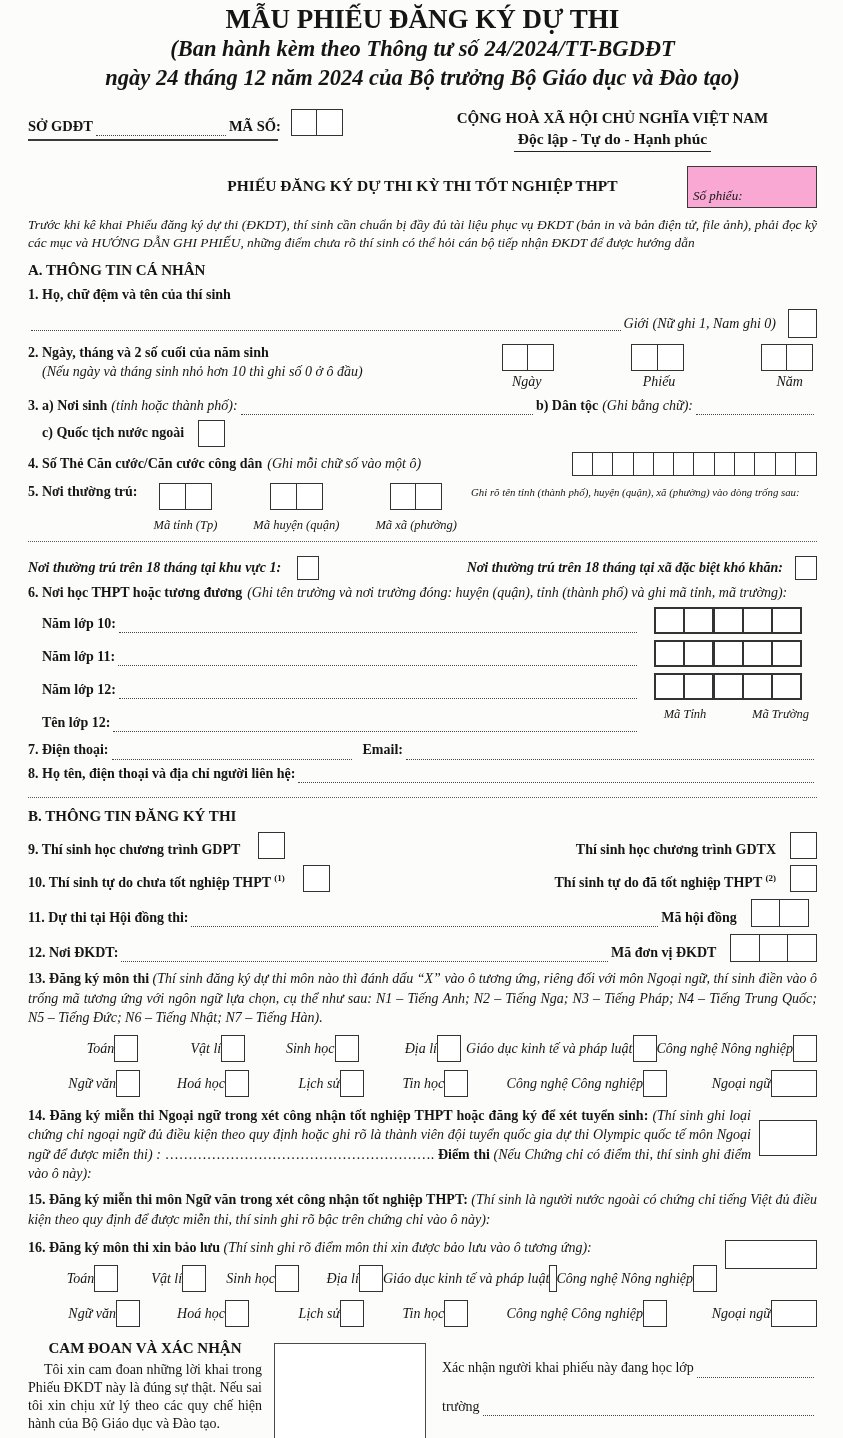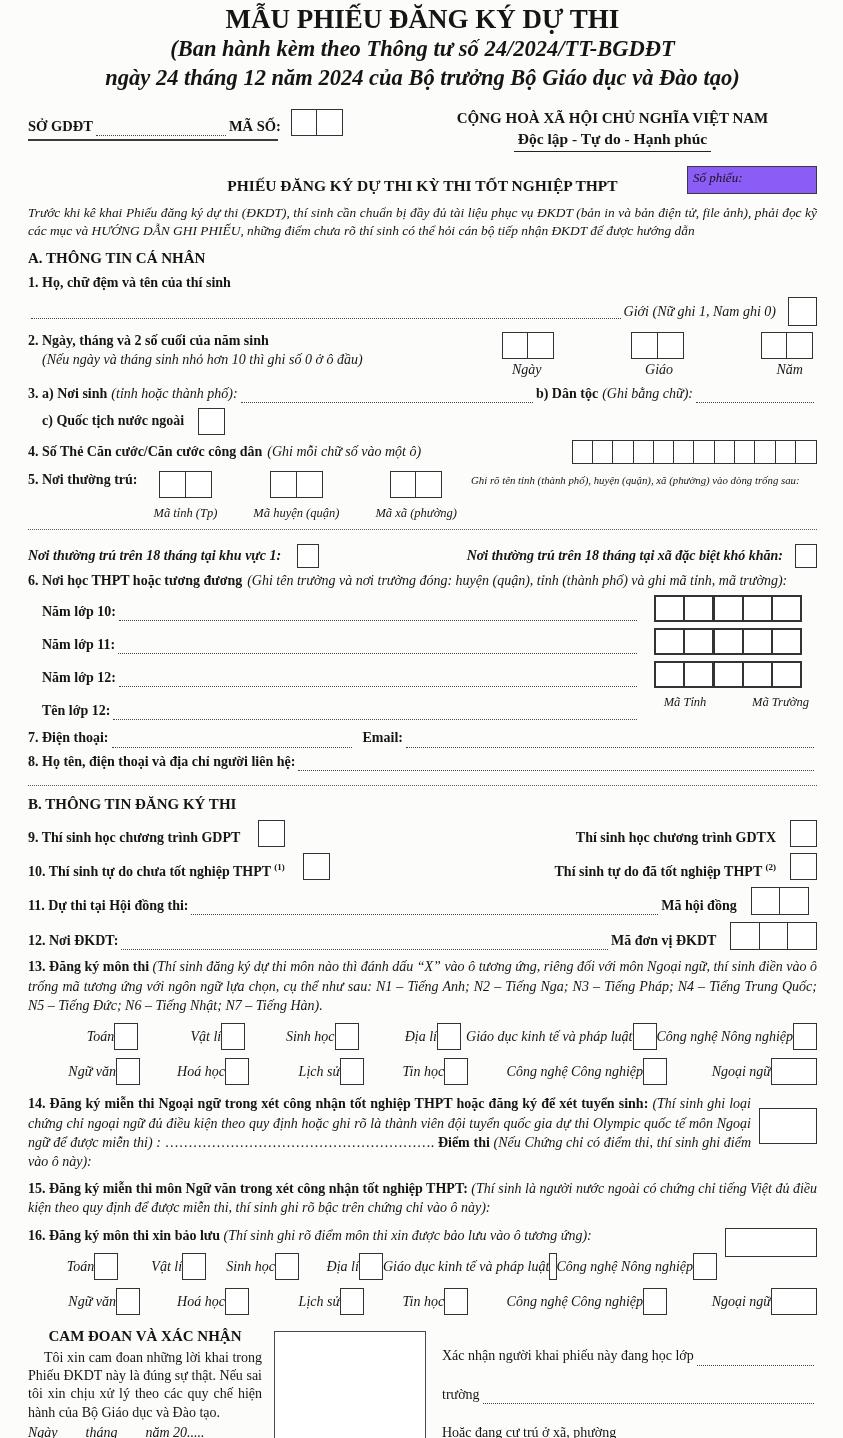--- a/index.html
+++ b/index.html
@@ -22,21 +22,21 @@
   .hdr-row { display:flex; margin-top:16px; }
   .hdr-left { width:380px; }
   .hdr-left-line { display:flex; align-items:flex-end; font-weight:bold; font-size:14.5px; }
   .hdr-rule { width:250px; border-bottom:2.2px solid #3a3a3a; margin-top:3px; }
   .hdr-right { flex:1; text-align:center; }
   .motto1 { font-weight:bold; font-size:15px; }
   .motto2 { font-weight:bold; font-size:15.5px; display:inline-block; border-bottom:1.6px solid #222; padding:1px 4px 2px; }
 
   .formtitle-row { display:flex; align-items:flex-start; margin-top:14px; }
   .form-title { flex:1; text-align:center; font-weight:bold; font-size:15.5px; padding-left:130px; padding-top:10px; }
-  .so-phieu-box { width:130px; height:28px; border:1.6px solid #3a3a3a; background:#8b5cf6; padding:2px 5px; }
+  .so-phieu-box { width:130px; height:28px; border:1.6px solid #3a3a3a; background:#f9a8d4; padding:20px 5px; }
   .so-phieu-box .lbl { font-style:italic; font-size:13px; }
 
   .intro { font-style:italic; font-size:13.4px; text-align:justify; margin-top:8px; line-height:1.32; }
 
   .sec-title { font-weight:bold; font-size:15px; margin-top:9px; }
 
   .row { display:flex; align-items:flex-end; margin-top:5px; }
   .fill { flex:1; border-bottom:1.4px dotted #444; height:1.05em; margin:0 3px; min-width:20px; }
   .fill.fx { flex:none; }
 
@@ -172,21 +172,21 @@
             <span class="box md"></span>
             <span class="box md"></span>
           </span>
         <span class="boxrow">
             <span class="box md"></span>
             <span class="box md"></span>
           </span>
       </div>
       <div class="i2-labels">
         <span>Ngày</span>
-        <span>Giáo</span>
+        <span>Phiếu</span>
         <span>Năm</span>
       </div>
     </div>
   </div>
 
   <div class="row">
     <span class="b">3. a) Nơi sinh</span>
     <span class="it" style="margin-left:4px">(tỉnh hoặc thành phố):</span>
     <span class="fill"></span>
     <span class="b">b) Dân tộc</span>

